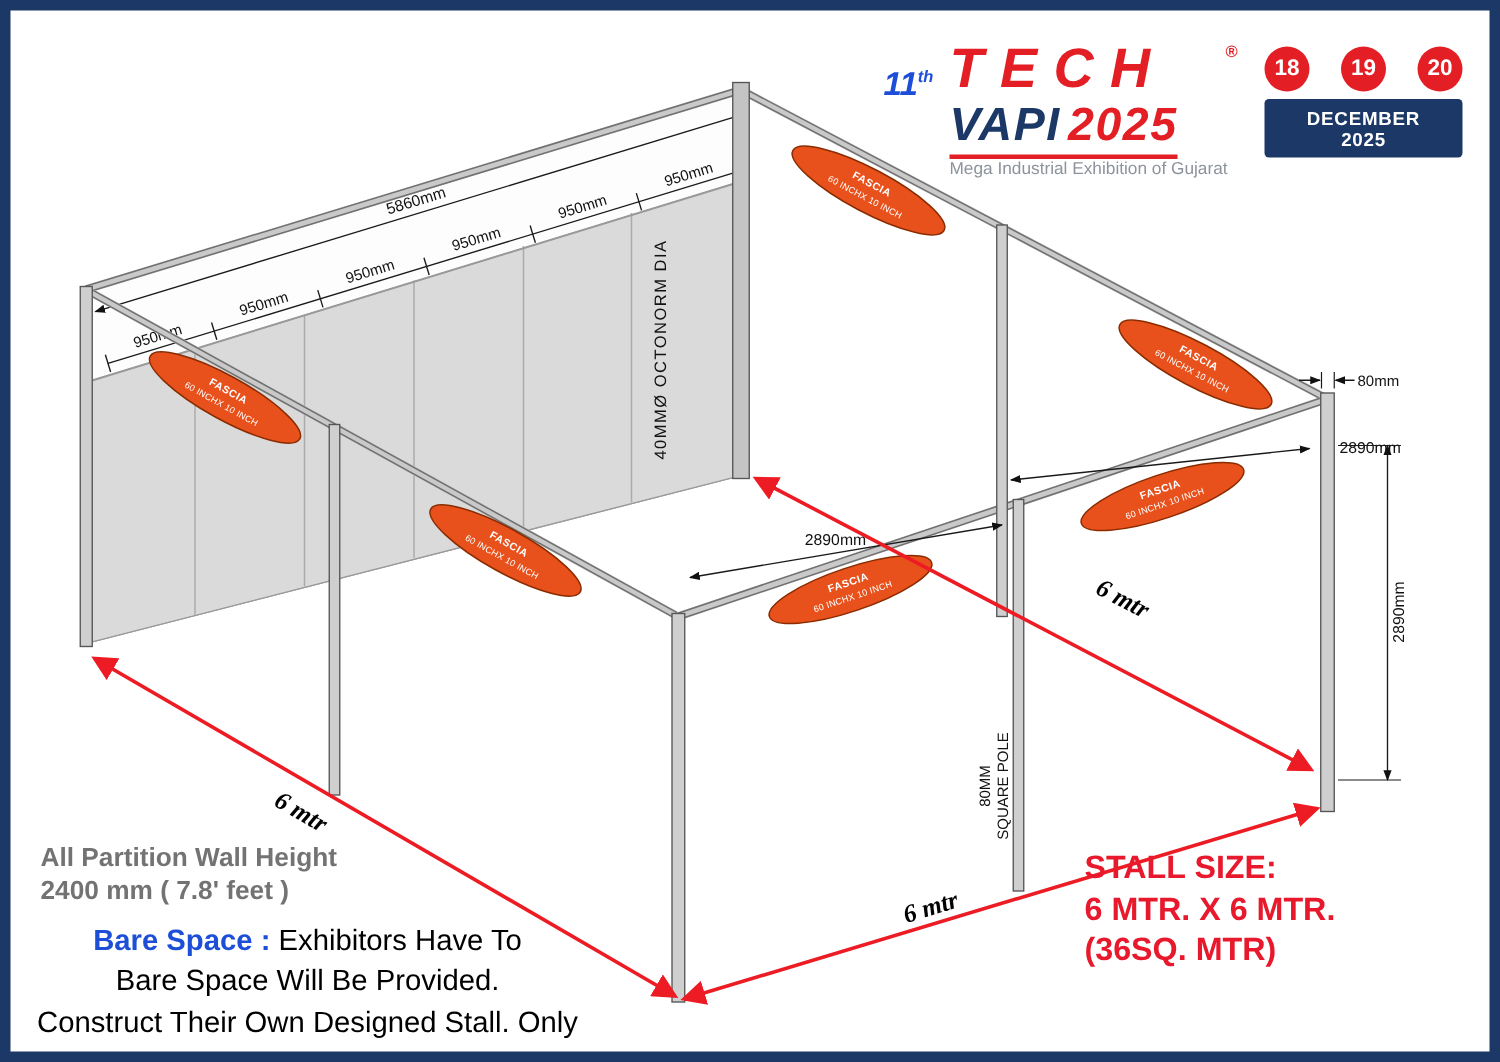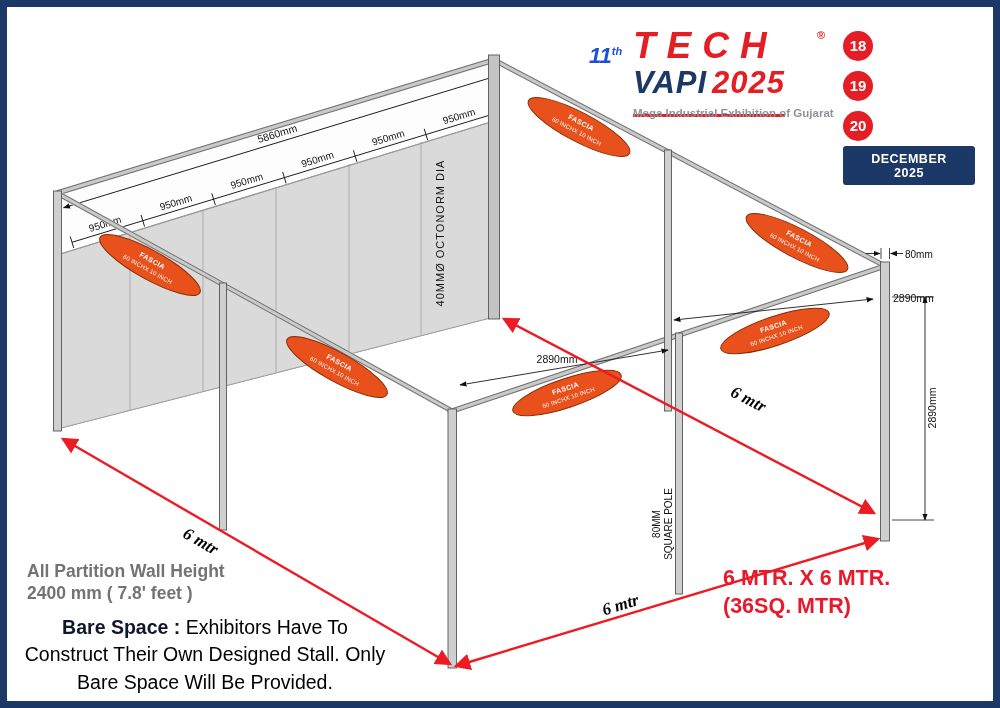--- a/index.html
+++ b/index.html
@@ -8,36 +8,36 @@
   .frame svg{position:absolute;left:0;top:0;}
 
   
   .logo{position:absolute;left:582px;top:22px;width:250px;height:90px;}
   .l-edition{position:absolute;left:0;top:14px;font-style:italic;font-weight:900;font-size:22px;color:#1d4ed8;}
   .l-edition sup{font-size:11px;}
   .l-tech{position:absolute;left:44px;top:-4px;font-style:italic;font-weight:900;font-size:37px;
           color:#e31e24;letter-spacing:11px;white-space:nowrap;}
   .l-reg{position:absolute;left:228px;top:0;font-size:11px;font-weight:bold;color:#e31e24;}
   .l-row2{position:absolute;left:44px;top:36px;font-style:italic;font-weight:900;font-size:31px;
-          letter-spacing:1px;white-space:nowrap;border-bottom:3px solid #e31e24;padding-bottom:13px;}
+          letter-spacing:1px;white-space:nowrap;border-bottom:3px solid #e31e24;padding-bottom:2px;}
   .l-city{color:#1b3866;} .l-year{color:#e31e24;margin-left:5px;}
-  .l-tagline{position:absolute;left:44px;top:78px;font-weight:700;font-size:11.5px;color:#8d939c;white-space:nowrap;}
+  .l-tagline{position:absolute;left:44px;top:78px;font-weight:400;font-size:11.5px;color:#8d939c;white-space:nowrap;}
 
   .datebox{position:absolute;left:836px;top:24px;width:132px;}
-  .dates{display:flex;gap:10px;justify-content:center;flex-direction:column;}
+  .dates{display:flex;gap:10px;justify-content:space-between;}
   .badge{width:30px;height:30px;border-radius:50%;background:#e31e24;color:#fff;
          font-weight:bold;font-size:15px;line-height:30px;text-align:center;}
   .month{margin-top:5px;background:#1b3866;color:#fff;font-weight:bold;font-size:12.5px;
          text-align:center;padding:6px 12px 5px;border-radius:3px;letter-spacing:.5px;}
 
   
   .notes{position:absolute;left:12px;top:554px;width:372px;}
   .nh{color:#737373;font-weight:bold;font-size:17.5px;line-height:1.25;padding-left:8px;}
   .nb{margin-top:9px;font-size:19.5px;line-height:1.42;text-align:center;color:#000;}
-  .nb .red{color:#0f172a;font-weight:bold;margin-top:10px;}
+  .nb .red{color:#1d4ed8;font-weight:bold;margin-top:10px;}
 
   .stall{position:absolute;left:716px;top:558px;color:#e8192c;font-weight:bold;
          font-size:21.5px;line-height:1.28;white-space:nowrap;}
 
   text{font-family:"Liberation Sans",sans-serif;fill:#111;}
   .mtr{font-family:"Liberation Serif",serif;font-style:italic;font-weight:bold;font-size:17px;fill:#000;}
   .fas1{font-size:7px;font-weight:bold;fill:#fff;letter-spacing:.4px;}
   .fas2{font-size:6px;fill:#fff;letter-spacing:.2px;}
   .dim{font-size:10.5px;}
   .dimS{font-size:10px;}
@@ -219,23 +219,24 @@
       <div class="badge">20</div>
     </div>
     <div class="month">DECEMBER 2025</div>
   </div>
 
   <div class="notes">
     <div class="nh">All Partition Wall Height</div>
     <div class="nh">2400 mm  ( 7.8' feet )</div>
     <div class="nb">
       <div><span class="red">Bare Space : </span><span>Exhibitors Have To</span></div>
+      <div>Bare Space Will Be Provided.</div>
       <div>Construct Their Own Designed Stall. Only</div>
-      <div>Bare Space Will Be Provided.</div>
     </div>
   </div>
 
   <div class="stall">
+    <div>STALL SIZE:</div>
     <div>6 MTR. X 6 MTR.</div>
     <div>(36SQ. MTR)</div>
   </div>
 
 </div>
 
 </body></html>

